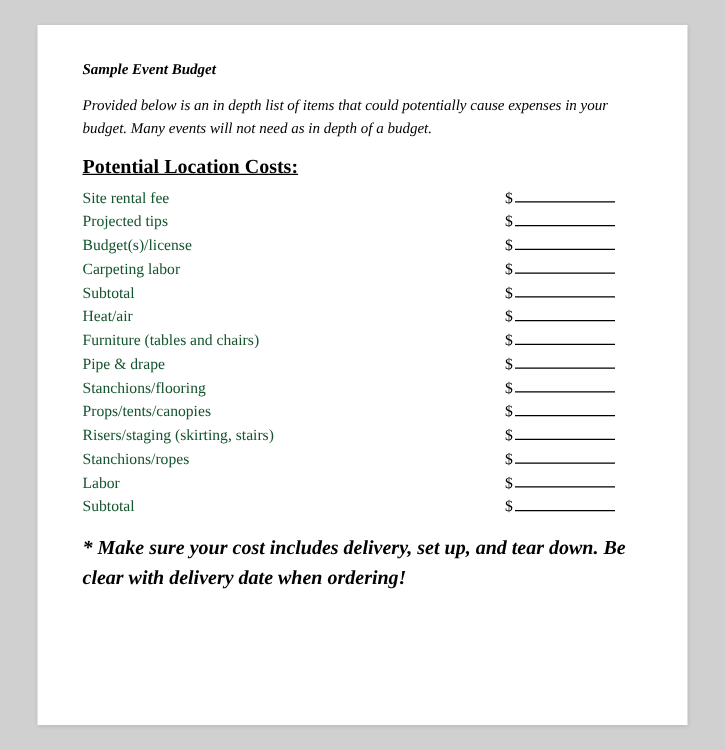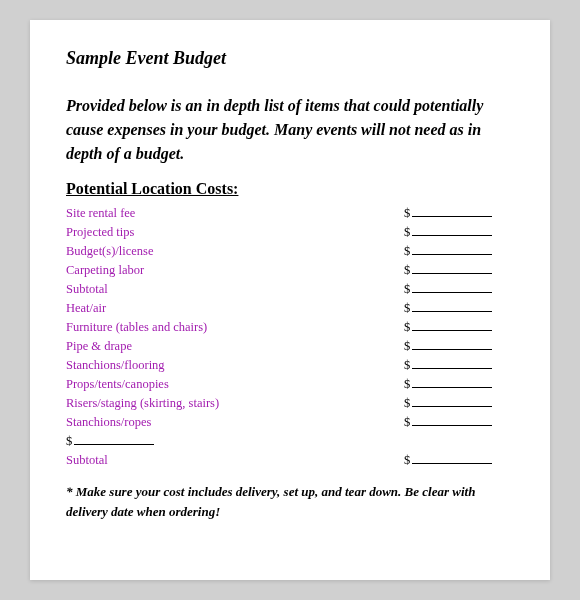--- a/index.html
+++ b/index.html
@@ -20,30 +20,30 @@
 
     .document {
       background: #ffffff;
       width: 520px;
       min-height: 560px;
       padding: 28px 36px 28px 36px;
       box-shadow: 0 1px 4px rgba(0,0,0,0.15);
     }
 
     .doc-title {
-      font-size: 18px;
+      font-size: 12px;
       font-style: italic;
       font-weight: bold;
-      margin-bottom: 25px;
+      margin-bottom: 12px;
     }
 
     .doc-intro {
-      font-size: 16px;
+      font-size: 12px;
       font-style: italic;
-      font-weight: bold;
+      font-weight: normal;
       line-height: 1.5;
       margin-bottom: 14px;
     }
 
     .section-heading {
       font-size: 16px;
       font-weight: bold;
       text-decoration: underline;
       margin-bottom: 6px;
       margin-top: 14px;
@@ -52,39 +52,39 @@
     .budget-row {
       display: flex;
       align-items: baseline;
       justify-content: space-between;
       font-size: 12.5px;
       padding: 2px 0;
     }
 
     .budget-row .label {
       flex: 1;
-      color: #a21caf;
+      color: #14532d;
     }
 
     .budget-row .amount {
       width: 110px;
       text-align: left;
       font-size: 12.5px;
     }
 
     .amount-line {
       display: inline-block;
       border-bottom: 1px solid #000;
       width: 80px;
       margin-left: 2px;
       vertical-align: baseline;
     }
 
     .footnote {
-      font-size: 13px;
+      font-size: 16px;
       font-style: italic;
       font-weight: bold;
       margin-top: 12px;
       line-height: 1.5;
     }
   </style>
 </head>
 <body>
 
 <div class="document">
@@ -137,20 +137,21 @@
       </div>
       <div class="budget-row">
         <span class="label">Risers/staging (skirting, stairs)</span>
         <span class="amount"><span>$</span><span class="amount-line"></span></span>
       </div>
       <div class="budget-row">
         <span class="label">Stanchions/ropes</span>
         <span class="amount"><span>$</span><span class="amount-line"></span></span>
       </div>
       <div class="budget-row">
+        <span class="label">Labor</span>
         <span class="amount"><span>$</span><span class="amount-line"></span></span>
       </div>
       <div class="budget-row">
         <span class="label">Subtotal</span>
         <span class="amount"><span>$</span><span class="amount-line"></span></span>
       </div>
     </div>
 
   <div class="footnote">* Make sure your cost includes delivery, set up, and tear down. Be clear with delivery date when ordering!</div>
 

